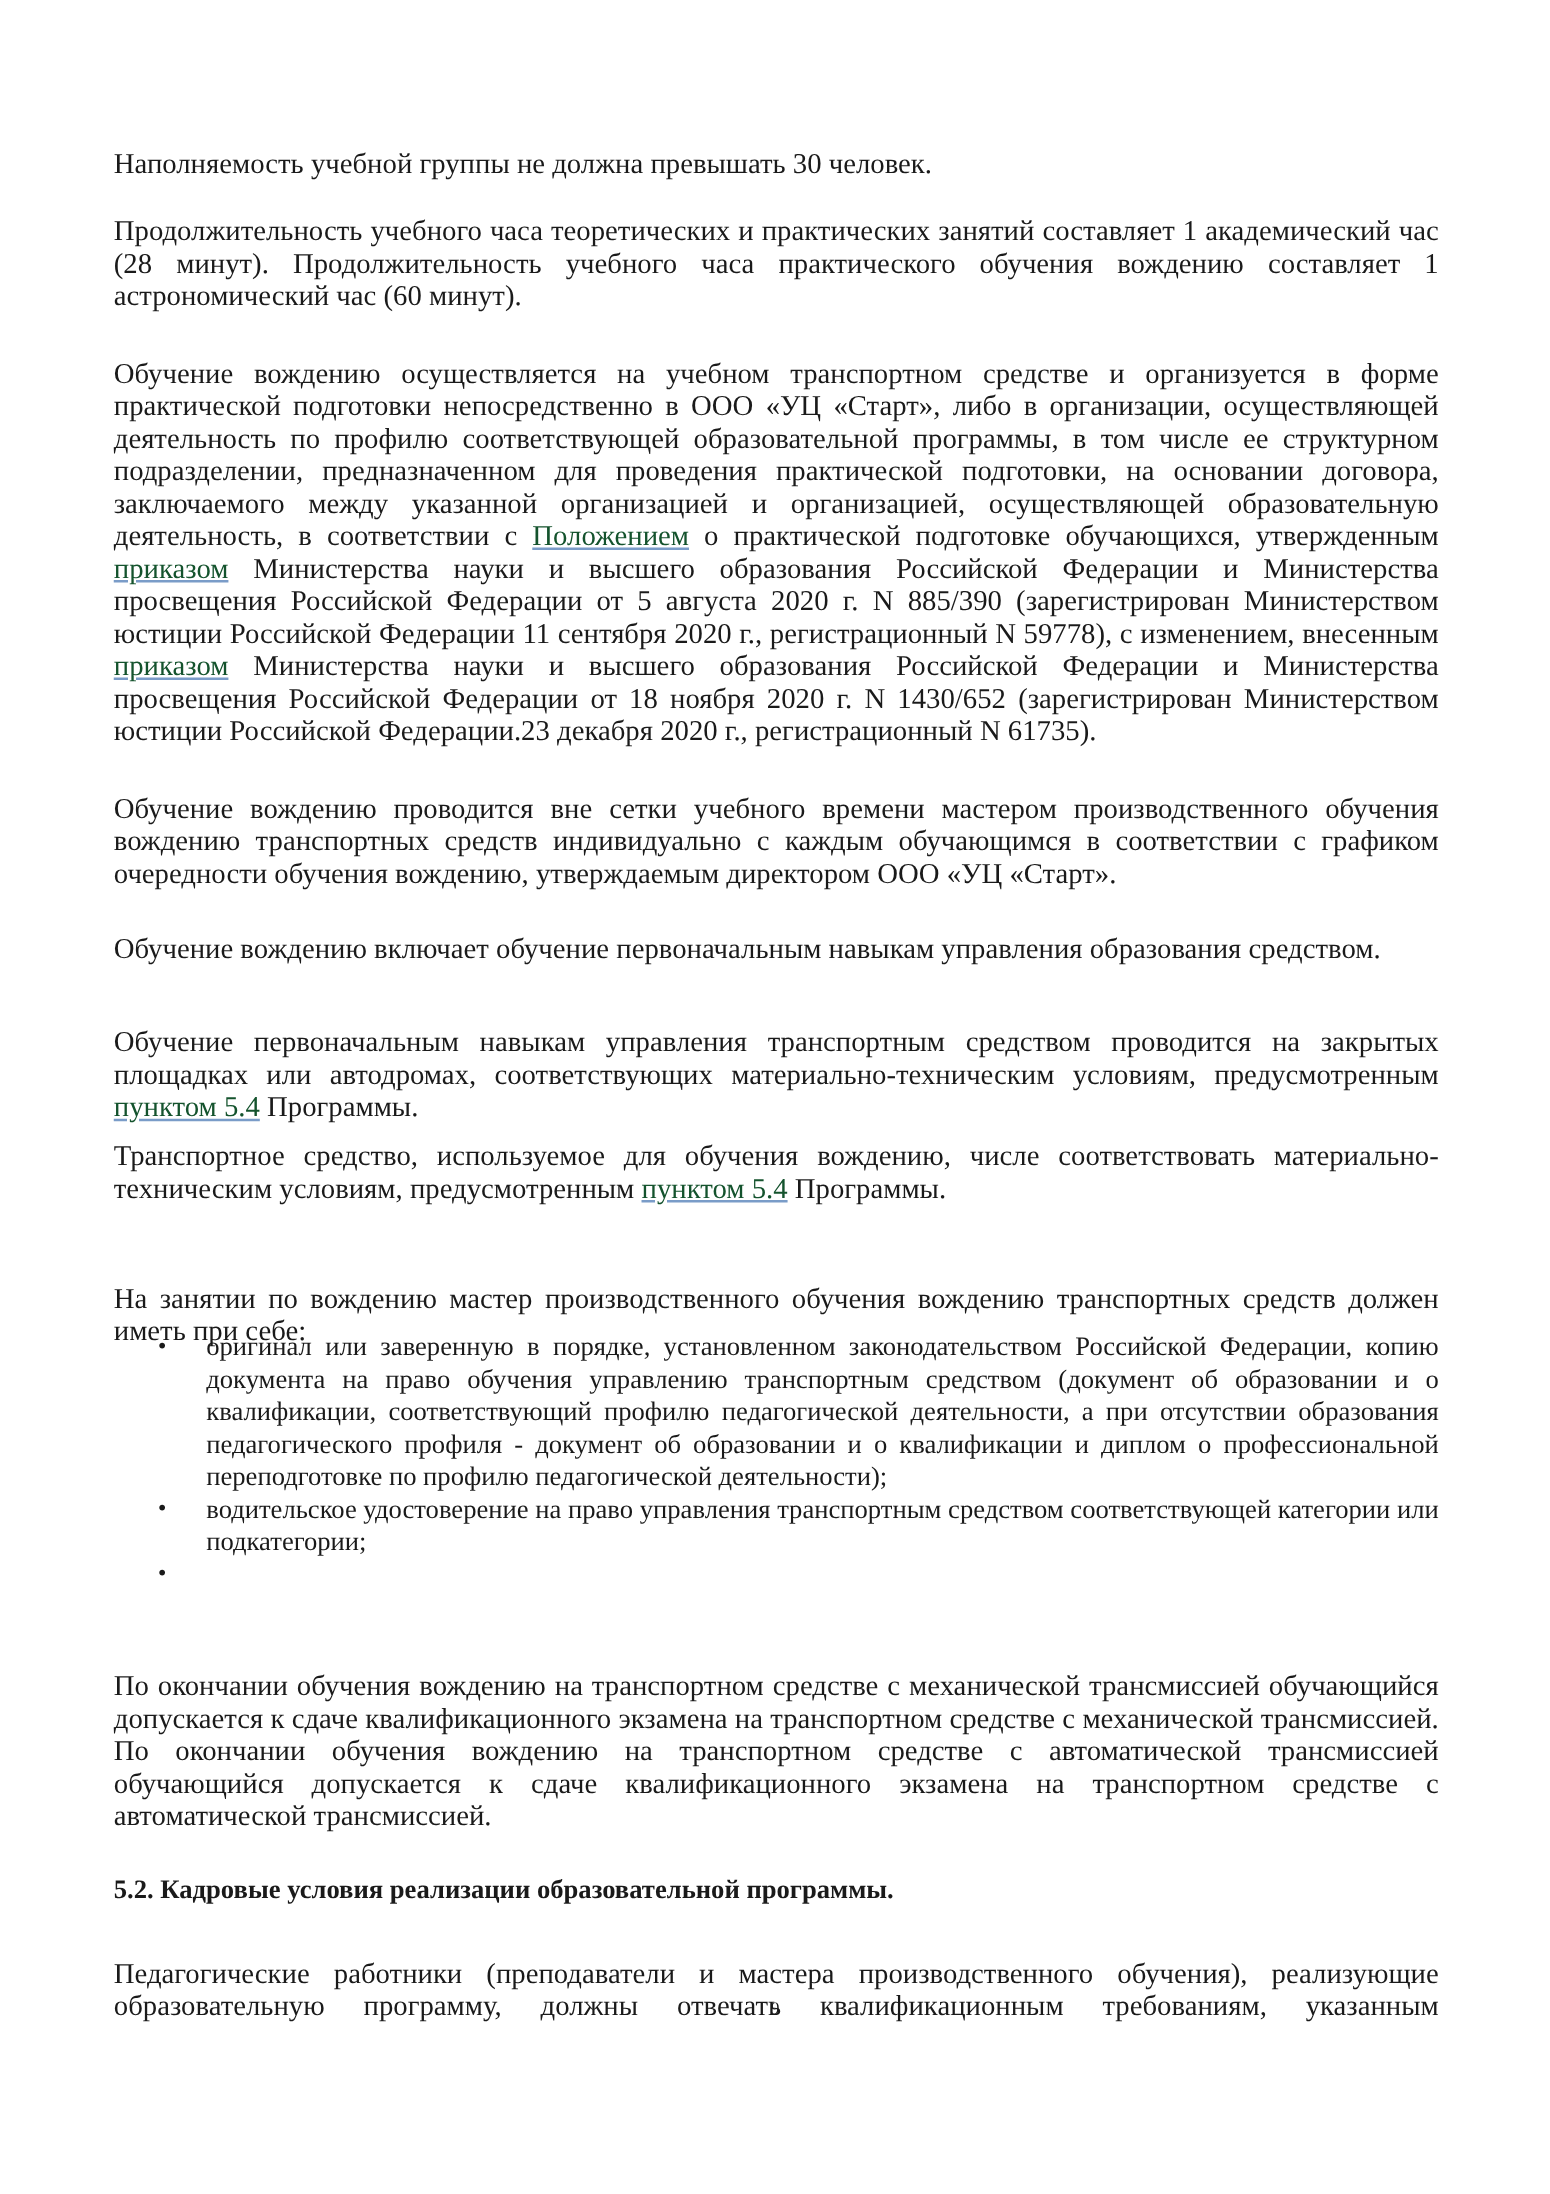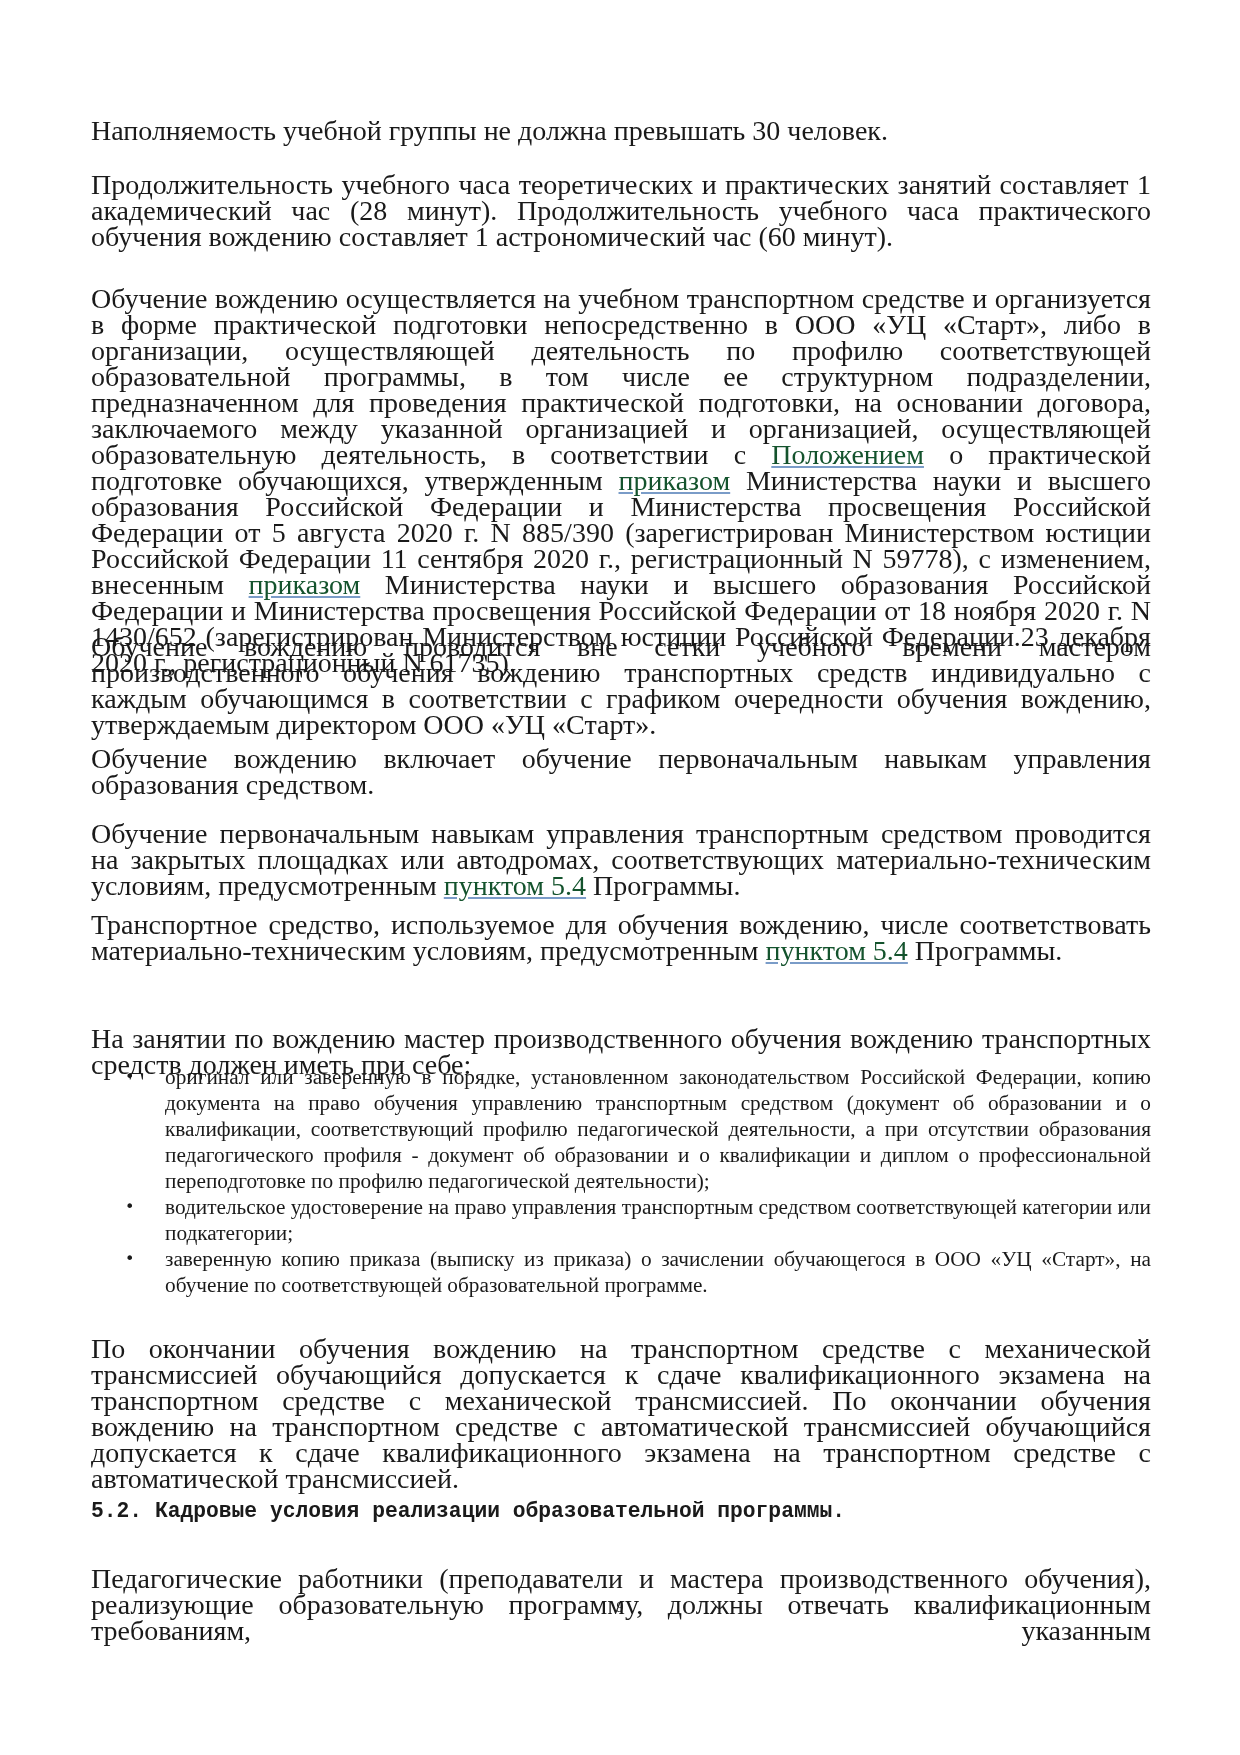--- a/index.html
+++ b/index.html
@@ -15,21 +15,21 @@
       font-family: "Liberation Serif", "DejaVu Serif", serif;
       color: #1a1a1a;
     }
     .page {
       position: absolute;
       left: 91px;
       top: 118px;
       width: 1060px;
     }
     .para {
-      font-size: 28px;
+      font-size: 23px;
       line-height: 26px;
       text-align: justify;
       margin: 0;
     }
     .p1 { position: absolute; top: 0; }
     .p2 { position: absolute; top: 54px; }
     .p3 { position: absolute; top: 168px; }
     .p4 { position: absolute; top: 516px; }
     .p5 { position: absolute; top: 628px; }
     .p6 { position: absolute; top: 703px; }
@@ -63,21 +63,20 @@
       top: 0;
       font-family: "DejaVu Sans", sans-serif;
       font-size: 16px;
       line-height: 26px;
     }
     .heading {
       font-size: 21.3px;
       line-height: 26px;
       font-weight: bold;
       margin: 0;
-      font-family: Liberation Mono, monospace;
     }
     .page-number {
       position: absolute;
       top: 1600px;
       left: 0;
       width: 1240px;
       text-align: center;
       font-size: 14px;
       font-family: "Liberation Serif", serif;
     }
@@ -99,21 +98,21 @@
 
   <p class="para p6"><span>Обучение первоначальным навыкам управления транспортным средством проводится на закрытых площадках или автодромах, соответствующих материально-техническим условиям, предусмотренным </span><a class="link" href="#">пунктом 5.4</a><span> Программы.</span></p>
 
   <p class="para p7"><span>Транспортное средство, используемое для обучения вождению, числе соответствовать материально-техническим условиям, предусмотренным </span><a class="link" href="#">пунктом 5.4</a><span> Программы.</span></p>
 
   <p class="para p8">На занятии по вождению мастер производственного обучения вождению транспортных средств должен иметь при себе:</p>
 
   <ul class="list">
     <li><span class="bullet">•</span><span>оригинал или заверенную в порядке, установленном законодательством Российской Федерации, копию документа на право обучения управлению транспортным средством (документ об образовании и о квалификации, соответствующий профилю педагогической деятельности, а при отсутствии образования педагогического профиля - документ об образовании и о квалификации и диплом о профессиональной переподготовке по профилю педагогической деятельности);</span></li>
     <li><span class="bullet">•</span><span>водительское удостоверение на право управления транспортным средством соответствующей категории или подкатегории;</span></li>
-    <li><span class="bullet">•</span><span>заверенную копию приказа (выписку из приказа) о зачислении обучающегося в ООО «УЦ «Старт», на обучение по соответствующей образовательной программе.</span></li>
+    <li><span class="bullet">•</span></li>
   </ul>
 
   <p class="para p9">По окончании обучения вождению на транспортном средстве с механической трансмиссией обучающийся допускается к сдаче квалификационного экзамена на транспортном средстве с механической трансмиссией. По окончании обучения вождению на транспортном средстве с автоматической трансмиссией обучающийся допускается к сдаче квалификационного экзамена на транспортном средстве с автоматической трансмиссией.</p>
 
   <h2 class="heading h52">5.2. Кадровые условия реализации образовательной программы.</h2>
 
   <p class="para p10 last-justify">Педагогические работники (преподаватели и мастера производственного обучения), реализующие образовательную программу, должны отвечать квалификационным требованиям, указанным</p>
 
 </div>
 

